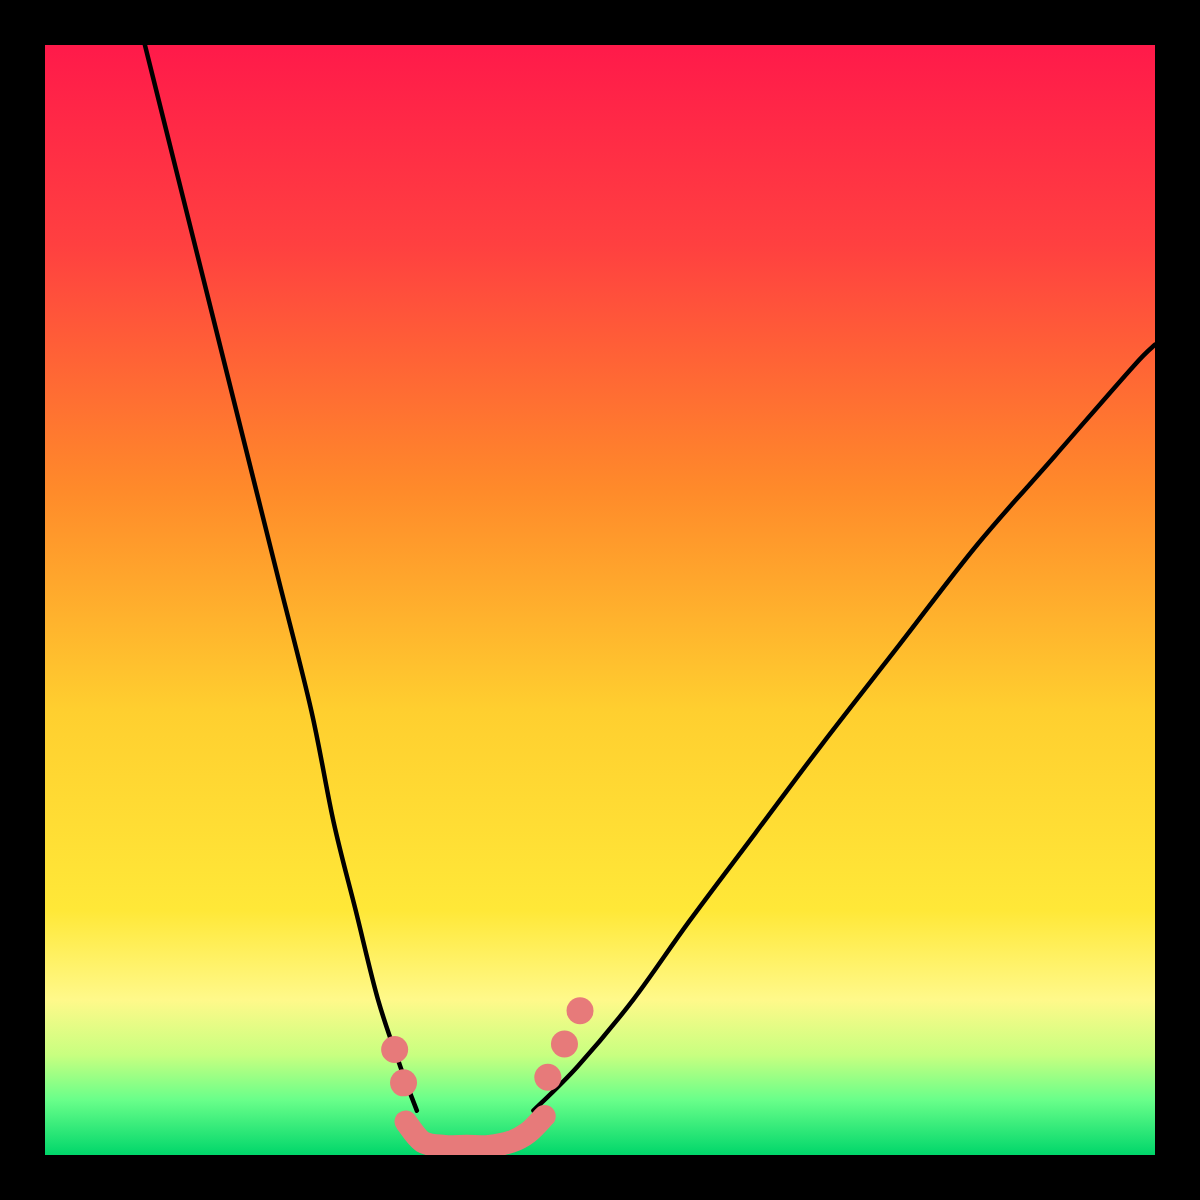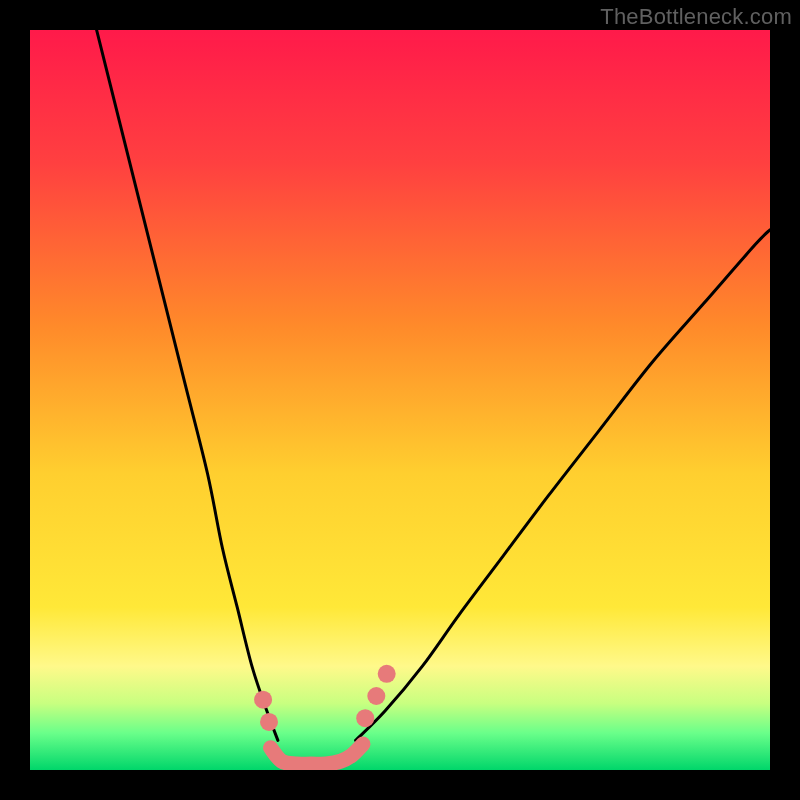--- a/index.html
+++ b/index.html
@@ -68,14 +68,13 @@
           <path d="M 325.6 710.4 C 330.53333333333336 705.4666666666667 344.09999999999997 693.1333333333333 355.2 680.8 C 366.3 668.4666666666666 379.86666666666673 652.4333333333333 392.20000000000005 636.4 C 404.53333333333336 620.3666666666667 415.6333333333333 603.1 429.2 584.6 C 442.76666666666665 566.1 458.8 545.1333333333333 473.6 525.4 C 488.40000000000003 505.66666666666663 501.96666666666664 487.16666666666663 518 466.2 C 534.0333333333333 445.23333333333335 552.5333333333334 421.79999999999995 569.8000000000001 399.59999999999997 C 587.0666666666667 377.4 604.3333333333334 353.9666666666666 621.6 332.99999999999994 C 638.8666666666667 312.0333333333333 656.1333333333333 293.5333333333333 673.4 273.8 C 690.6666666666666 254.0666666666667 714.0999999999999 226.93333333333334 725.1999999999999 214.60000000000002 C 736.3 202.2666666666667 737.5333333333333 202.26666666666674 740 199.80000000000007" fill="none" stroke="#000" stroke-width="3" stroke-linecap="round"></path>
           <path d="M 240.5 717.8 C 242.35 720.02 247.28333333333336 728.4066666666666 251.60000000000002 731.12 C 255.91666666666669 733.8333333333334 261.46666666666664 733.5866666666667 266.4 734.08 C 271.3333333333333 734.5733333333334 276.26666666666665 734.08 281.2 734.08 C 286.1333333333333 734.08 291.06666666666666 734.5733333333334 296 734.08 C 300.93333333333334 733.5866666666667 306.48333333333335 732.6 310.8 731.12 C 315.1166666666667 729.64 318.2 728.0366666666667 321.9 725.2 C 325.59999999999997 722.3633333333333 331.15 715.95 333 714.1" fill="none" stroke="#e77a7a" stroke-width="15" stroke-linecap="round" stroke-linejoin="round"></path>
           <circle cx="233.1" cy="669.7" r="9" fill="#e77a7a"></circle>
           <circle cx="239.01999999999995" cy="691.9" r="9" fill="#e77a7a"></circle>
           <circle cx="335.21999999999997" cy="688.2" r="9" fill="#e77a7a"></circle>
           <circle cx="346.32" cy="666" r="9" fill="#e77a7a"></circle>
           <circle cx="356.68" cy="643.8" r="9" fill="#e77a7a"></circle>
         </g>
     </svg>
   </div>
-  <div class="watermark">TheBottleneck.com</div>
 </div>
 
 </body></html>

